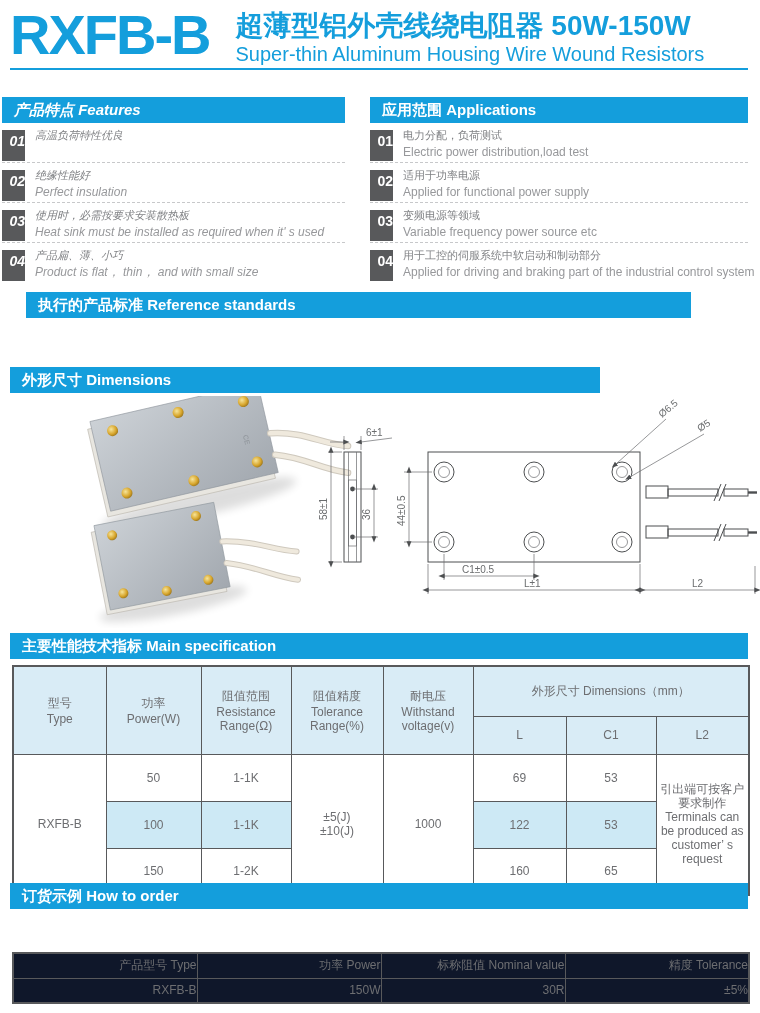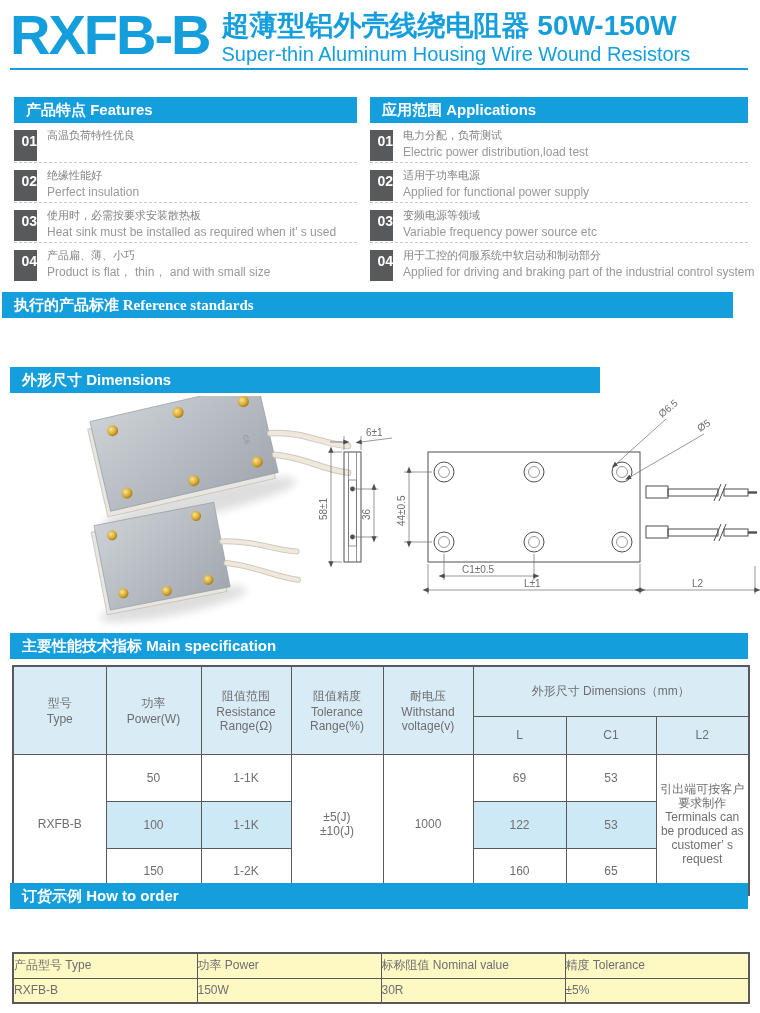--- a/index.html
+++ b/index.html
@@ -10,58 +10,58 @@
   }
   *{margin:0;padding:0;box-sizing:border-box;}
   html,body{background:#fff;}
   .page{
     position:relative;width:760px;height:1013px;background:#fff;overflow:hidden;
     font-family:"Liberation Sans","DejaVu Sans",sans-serif;
   }
   
   .hdr{position:absolute;left:10px;top:6px;right:12px;display:flex;align-items:flex-start;}
   .model{font-size:56px;font-weight:bold;color:var(--accent);line-height:1.05;letter-spacing:-2px;white-space:nowrap;}
-  .titles{margin-left:12px;padding-top:2px;}
+  .titles{margin-left:26px;padding-top:2px;}
   .title-zh{font-size:28px;font-weight:bold;color:var(--accent);line-height:1.25;white-space:nowrap;}
   .title-en{font-size:20px;color:var(--accent);line-height:1.1;white-space:nowrap;}
   .rule{position:absolute;left:10px;top:68px;width:738px;height:2px;background:var(--accent);}
   
   .bar{background:var(--accent);color:#fff;font-weight:bold;font-size:15px;height:26px;line-height:26px;padding-left:12px;white-space:nowrap;overflow:hidden;}
   
   .col{position:absolute;top:97px;}
-  .col.features{left:14px;width:343px;}
+  .col.features{left:2px;width:343px;font-style:italic;}
   .col.applications{left:370px;width:378px;}
   .item{position:relative;padding:5px 0 4px 33px;border-bottom:1px dashed #c7c8ca;height:40px;}
   .item:last-child{border-bottom:none;}
   .badge{position:absolute;left:0;top:7px;width:23px;height:31px;background:var(--badge);color:#fff;font-weight:bold;font-size:14px;text-align:right;line-height:23px;}
   .zh{font-size:11px;color:#808285;line-height:15px;white-space:nowrap;}
   .en{font-size:12px;color:#97989b;line-height:18px;white-space:nowrap;}
   
-  .std-bar{position:absolute;left:2px;top:292px;width:731px;font-family:Liberation Serif, serif;}
+  .std-bar{position:absolute;left:26px;top:292px;width:665px;}
   .std-line{position:absolute;left:10px;top:330px;font-size:15px;color:#8a8c8f;display:flex;align-items:center;}
   .bullet{width:13px;height:13px;border-radius:50%;background:var(--badge);display:inline-block;margin-right:9px;}
   
   .dim-bar{position:absolute;left:10px;top:367px;width:590px;}
   .drawing{position:absolute;left:0;top:396px;width:760px;height:232px;}
   
   .spec-bar{position:absolute;left:10px;top:633px;width:738px;}
   table{border-collapse:collapse;table-layout:fixed;}
   .spec-table{position:absolute;left:12px;top:665px;width:736px;border:2px solid #58595b;}
   .spec-table th,.spec-table td{border:1.5px solid #58595b;font-size:12px;font-weight:normal;color:#6d6e71;text-align:center;vertical-align:middle;padding:2px;}
   .spec-table th{background:var(--th-bg);}
   .h-group{height:50px;}
   .h-sub{height:38px;}
   .spec-table td{height:47px;background:#fff;}
   .pre{white-space:pre-line;}
   .hl{background:var(--hl-bg) !important;}
   .note{font-size:11px;line-height:14px;padding:2px 4px;border-radius:22px;}
   
   .order-bar{position:absolute;left:10px;top:883px;width:738px;}
   .order-table{position:absolute;left:12px;top:952px;width:736px;border:2px solid #58595b;}
-  .order-table th,.order-table td{border:1.5px solid #58595b;font-size:12px;font-weight:normal;color:#6d6e71;text-align:left;vertical-align:middle;background:#fef9c3;height:25px;margin-left:26px;}
+  .order-table th,.order-table td{border:1.5px solid #58595b;font-size:12px;font-weight:normal;color:#6d6e71;text-align:right;vertical-align:middle;background:#0f172a;height:25px;margin-left:26px;}
   
   .dtext{font-size:10px;fill:#6a6c6e;font-family:"Liberation Sans","DejaVu Sans",sans-serif;}
   .dline{stroke:#4d4f51;stroke-width:1;fill:none;}
   .dthin{stroke:#6a6c6e;stroke-width:0.7;fill:none;}
 </style>
 </head>
 <body>
 
 <div class="page">
 

